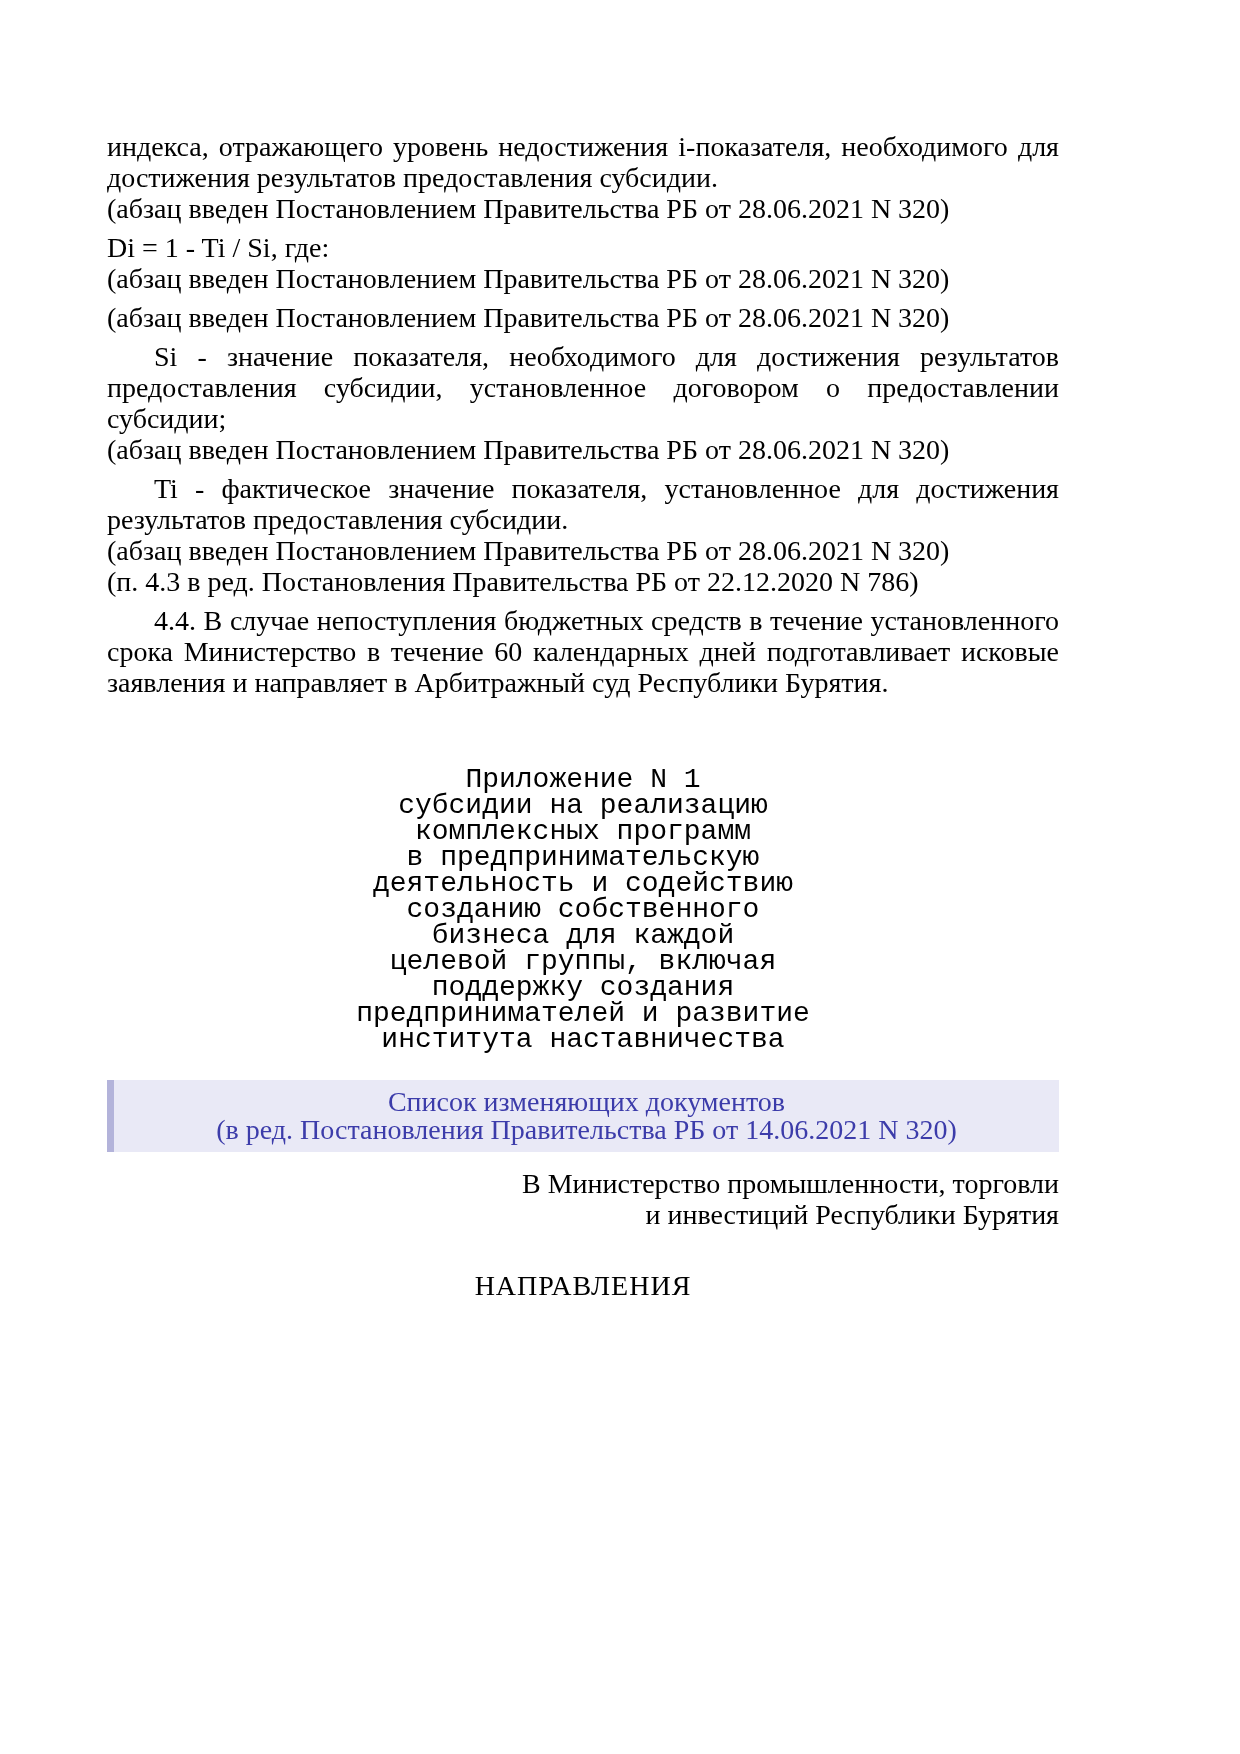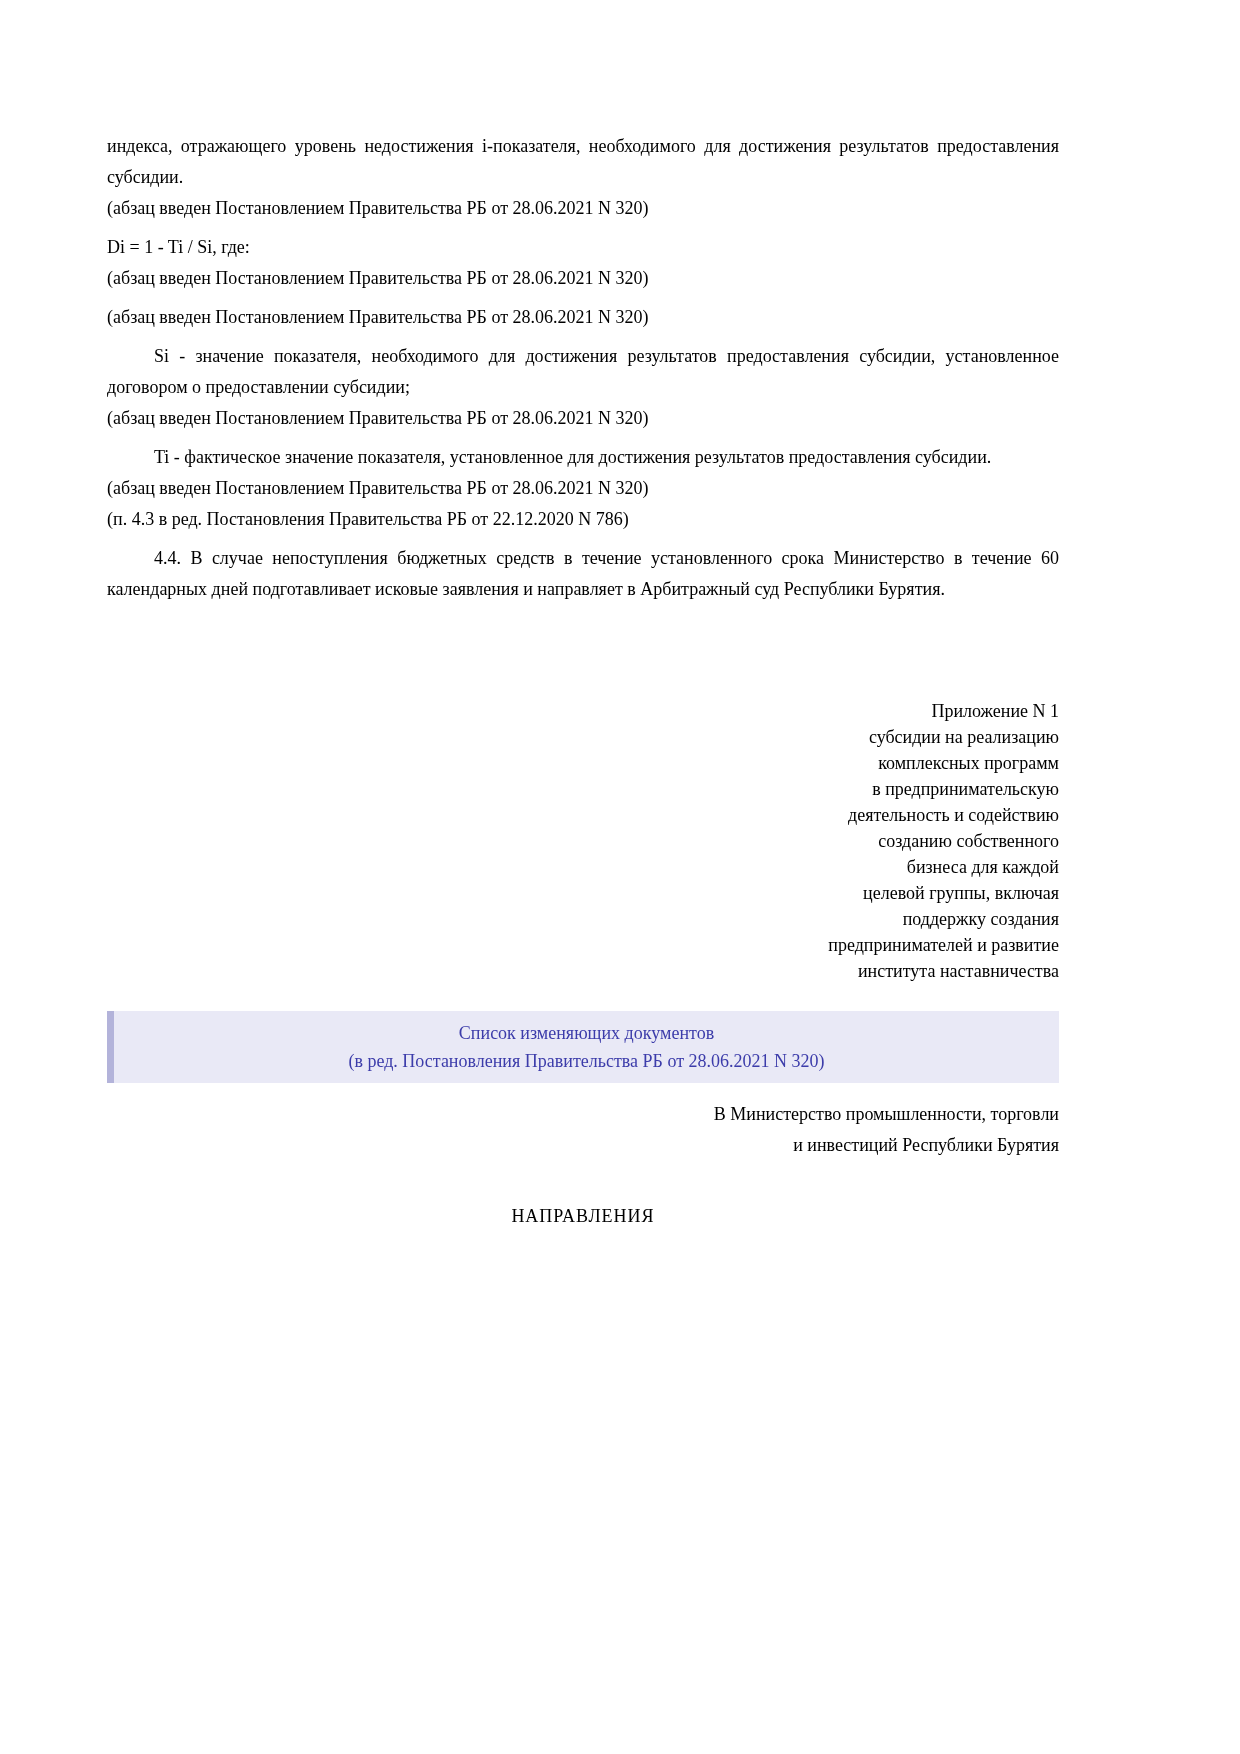--- a/index.html
+++ b/index.html
@@ -4,39 +4,40 @@
 <style>
   * { margin: 0; padding: 0; box-sizing: border-box; }
   html, body { background: #ffffff; }
   .page {
     position: relative;
     width: 1240px;
     height: 1404px;
     background: #ffffff;
     overflow: hidden;
     font-family: "Liberation Serif", "DejaVu Serif", serif;
-    font-size: 18px;
+    font-size: 28px;
     line-height: 31px;
     color: #000000;
   }
   .content {
     position: absolute;
     top: 131px;
     left: 107px;
     width: 952px;
   }
   .group { margin-bottom: 8px; }
   .para { text-align: justify; }
   .indent { text-indent: 47px; }
   .note { text-align: left; }
   .formula { text-align: left; }
   .appendix {
-    margin-top: 93px;
-    text-align: right;
+    margin-top: 69px;
+    text-align: center;
     line-height: 26px;
+    font-family: Liberation Mono, monospace;
   }
   .changes-box {
     margin-top: 27px;
     background: var(--box-bg, #e9e9f6);
     border-left: 7px solid var(--box-border, #b3b3da);
     text-align: center;
     color: var(--box-text, #3c3caa);
     line-height: 28px;
     padding: 8px 4px;
   }
@@ -103,21 +104,21 @@
       <div>созданию собственного</div>
       <div>бизнеса для каждой</div>
       <div>целевой группы, включая</div>
       <div>поддержку создания</div>
       <div>предпринимателей и развитие</div>
       <div>института наставничества</div>
     </div>
 
     <div class="changes-box">
       <div>Список изменяющих документов</div>
-      <div>(в ред. Постановления Правительства РБ от 28.06.2021 N 320)</div>
+      <div>(в ред. Постановления Правительства РБ от 14.06.2021 N 320)</div>
     </div>
 
     <div class="ministry">
       <div>В Министерство промышленности, торговли</div>
       <div>и инвестиций Республики Бурятия</div>
     </div>
 
     <div class="heading">НАПРАВЛЕНИЯ</div>
 
   </div>

